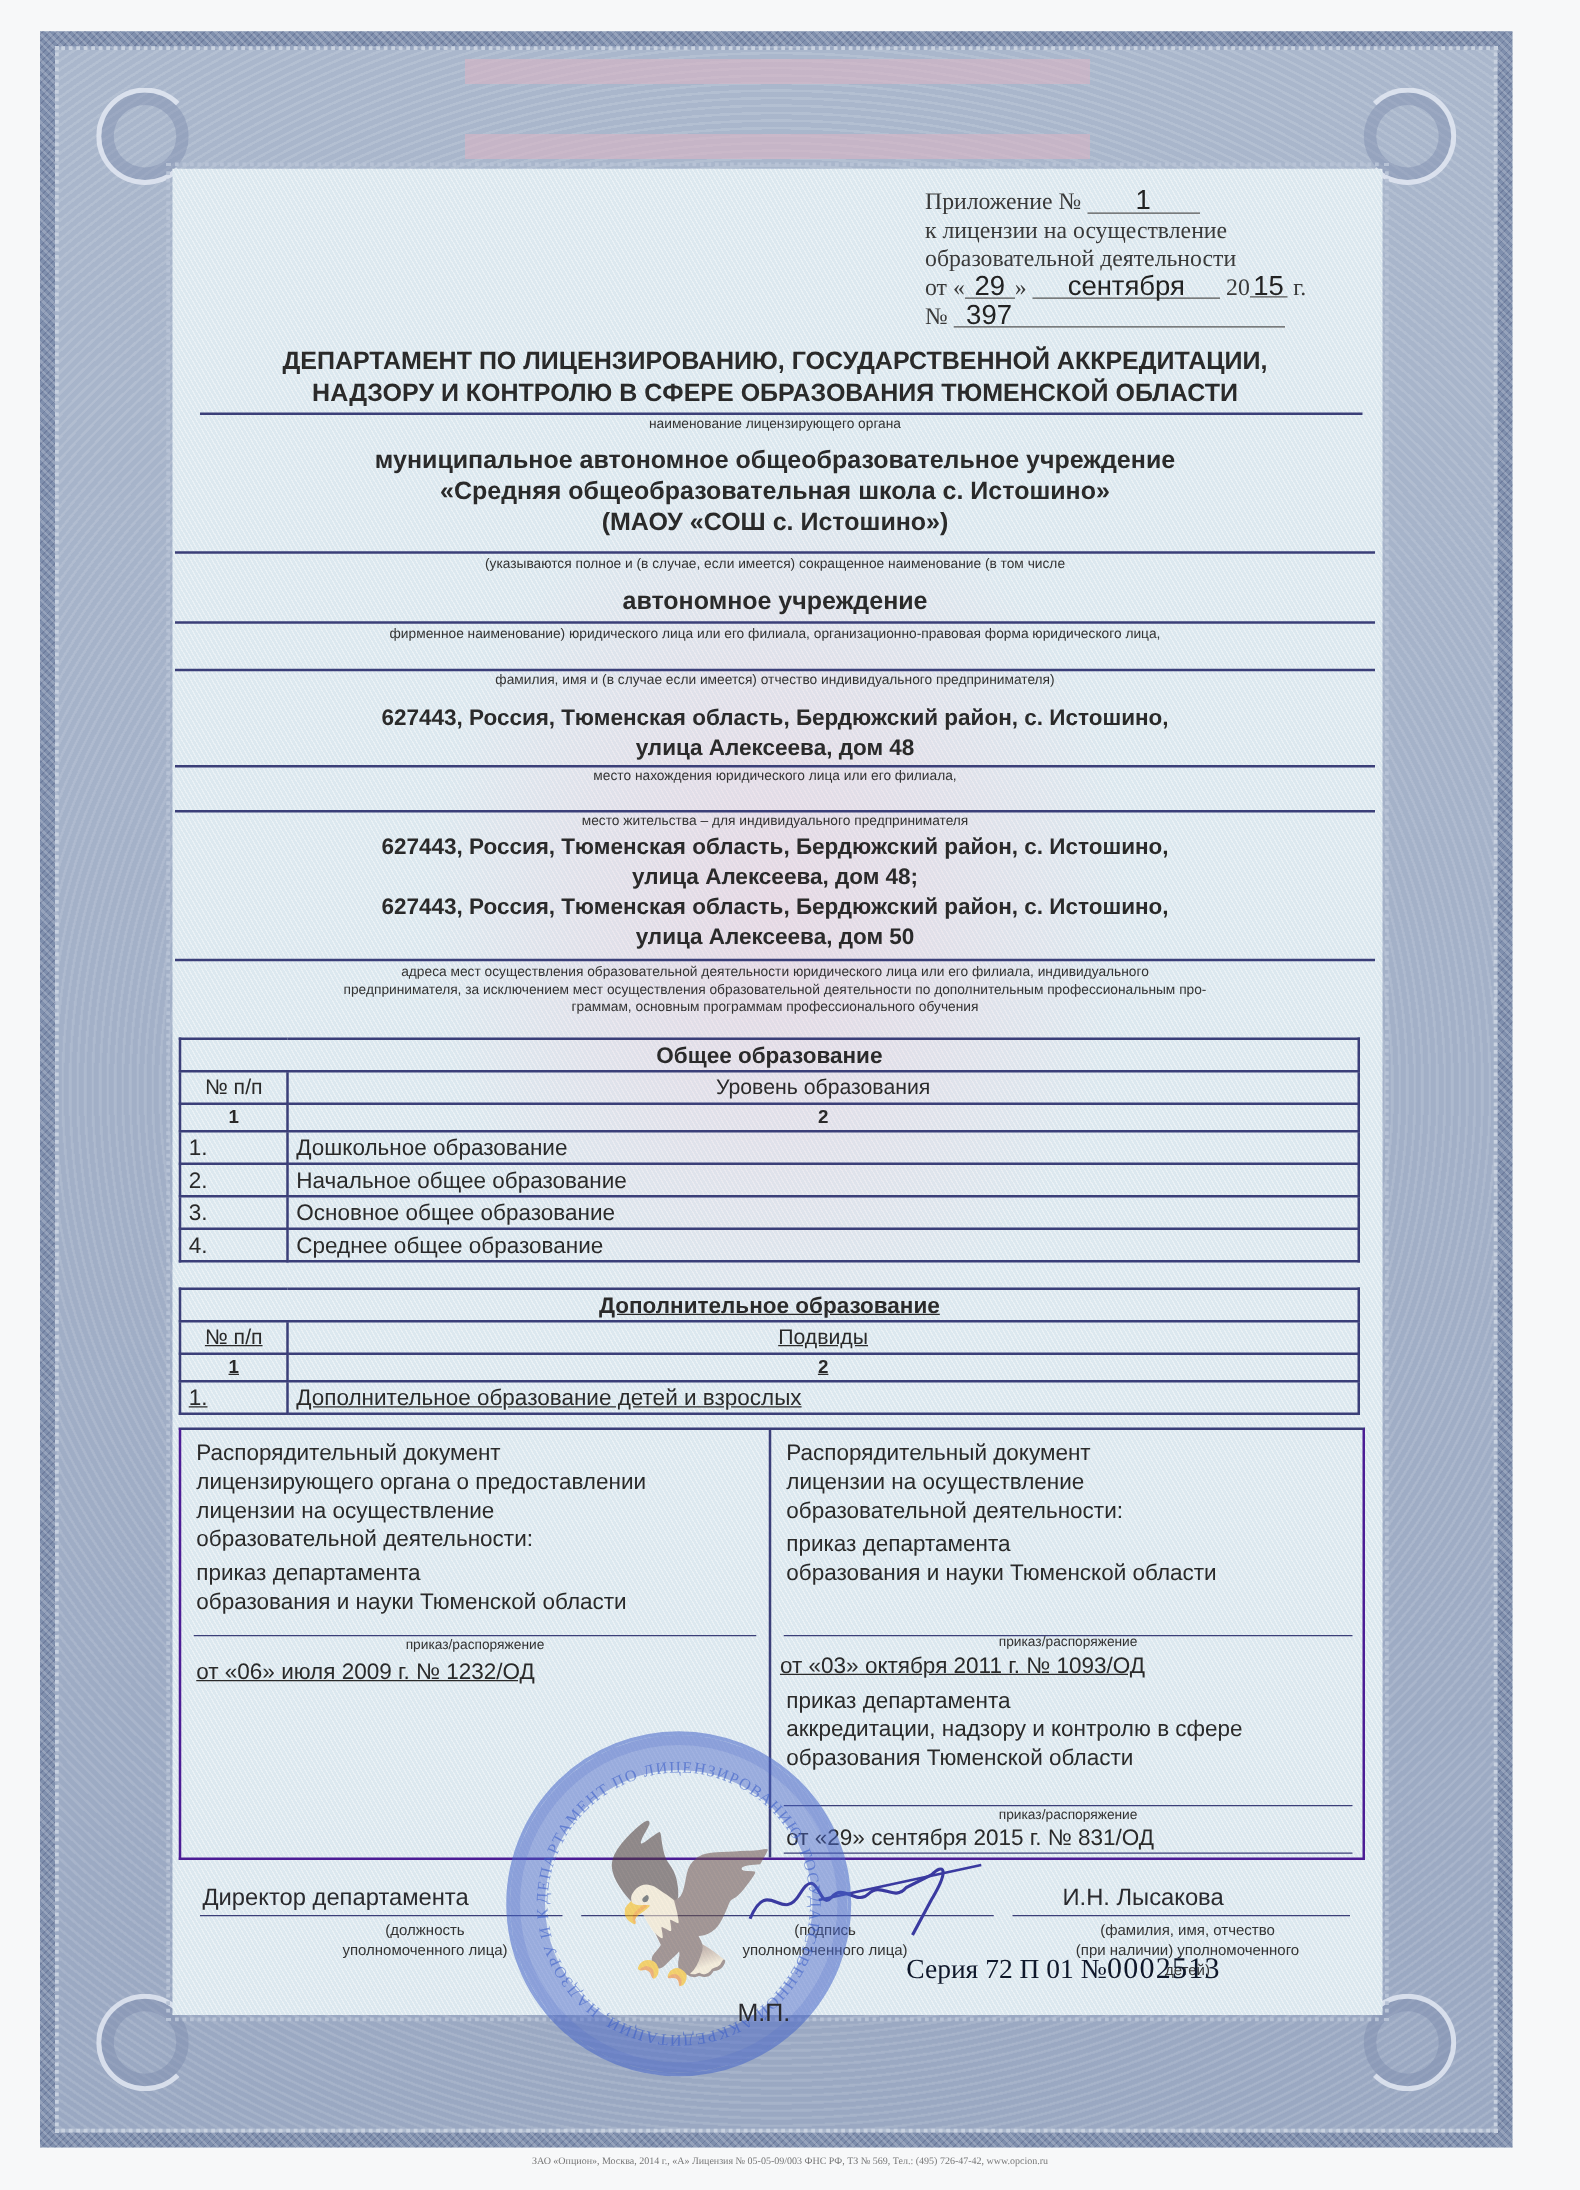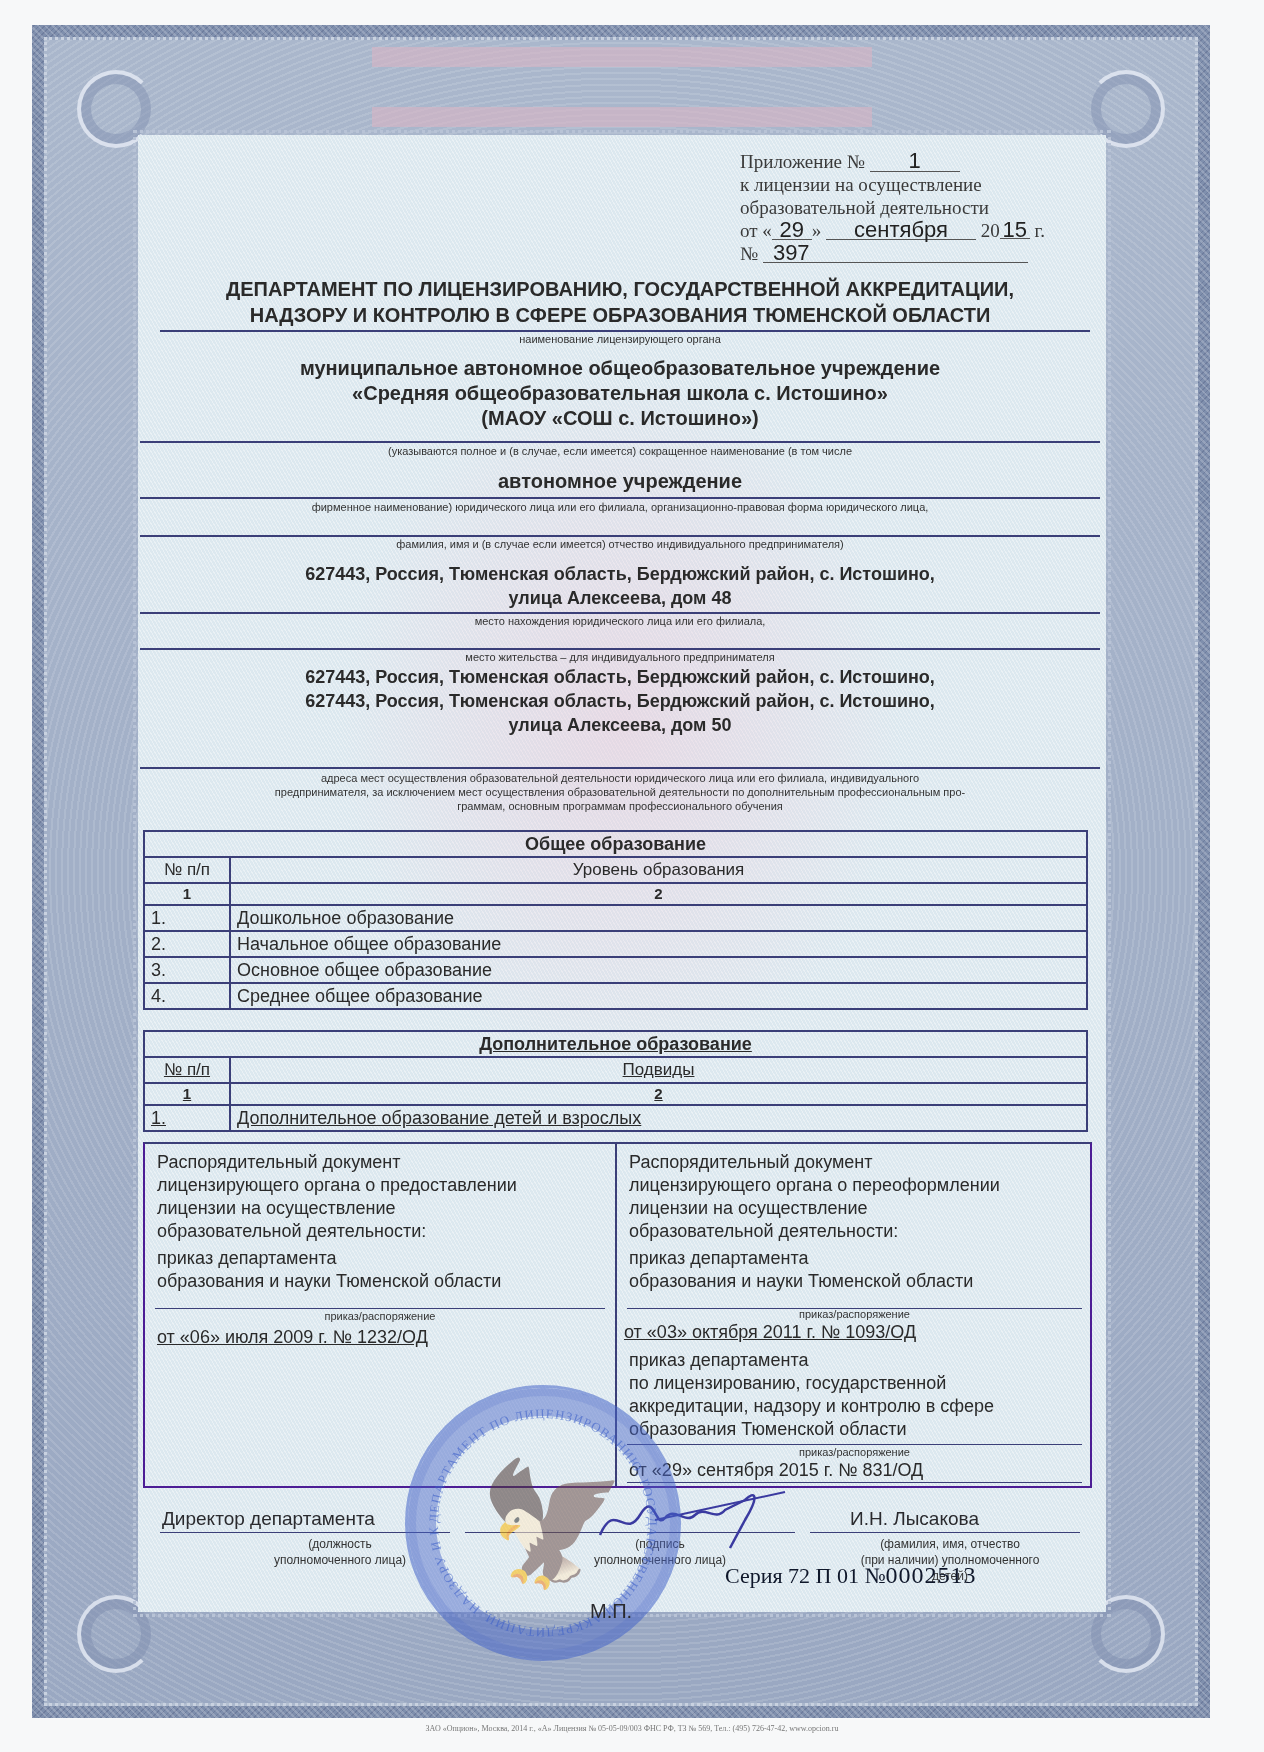--- a/index.html
+++ b/index.html
@@ -141,20 +141,21 @@
   <div>627443, Россия, Тюменская область, Бердюжский район, с. Истошино,</div>
   <div>улица Алексеева, дом 48</div>
 </div>
 <div class="rule" style="left:140px;top:612px;width:960px;"></div>
 <div class="abs cap" style="left:140px;top:615px;width:960px;">место нахождения юридического лица или его филиала,</div>
 <div class="rule" style="left:140px;top:648px;width:960px;"></div>
 <div class="abs cap" style="left:140px;top:651px;width:960px;">место жительства – для индивидуального предпринимателя</div>
 
 <div class="abs center addr" style="left:140px;top:665px;width:960px;">
   <div>627443, Россия, Тюменская область, Бердюжский район, с. Истошино,</div>
+  <div>улица Алексеева, дом 48;</div>
   <div>627443, Россия, Тюменская область, Бердюжский район, с. Истошино,</div>
   <div>улица Алексеева, дом 50</div>
 </div>
 <div class="rule" style="left:140px;top:767px;width:960px;"></div>
 <div class="abs cap" style="left:140px;top:771px;width:960px;line-height:14px;">
   <div>адреса мест осуществления образовательной деятельности юридического лица или его филиала, индивидуального</div>
   <div>предпринимателя, за исключением мест осуществления образовательной деятельности по дополнительным профессиональным про-</div>
   <div>граммам, основным программам профессионального обучения</div>
 </div>
 
@@ -220,32 +221,30 @@
       <div style="margin-top:4px;">приказ департамента</div>
       <div>образования и науки Тюменской области</div>
     </div>
     <div class="rule thin" style="left:10px;top:164px;width:450px;"></div>
     <div class="abs cap" style="left:10px;top:166px;width:450px;">приказ/распоряжение</div>
     <div class="abs txt u" style="left:12px;top:182px;">от «06» июля 2009 г. № 1232/ОД</div>
   </div>
   <div class="col r">
     <div class="abs txt" style="left:12px;top:7px;width:440px;">
       <div>Распорядительный документ</div>
-      <div>лицензирующего органа о переоформлении</div>
       <div>лицензии на осуществление</div>
       <div>образовательной деятельности:</div>
       <div style="margin-top:4px;">приказ департамента</div>
       <div>образования и науки Тюменской области</div>
     </div>
     <div class="rule thin" style="left:10px;top:164px;width:455px;"></div>
     <div class="abs cap" style="left:10px;top:164px;width:455px;">приказ/распоряжение</div>
     <div class="abs txt u" style="left:7px;top:177px;">от «03» октября 2011 г. № 1093/ОД</div>
     <div class="abs txt" style="left:12px;top:205px;width:440px;">
       <div>приказ департамента</div>
-      <div>по лицензированию, государственной</div>
       <div>аккредитации, надзору и контролю в сфере</div>
       <div>образования Тюменской области</div>
     </div>
     <div class="rule thin" style="left:10px;top:300px;width:455px;"></div>
     <div class="abs cap" style="left:10px;top:302px;width:455px;">приказ/распоряжение</div>
     <div class="abs txt" style="left:12px;top:315px;">от «29» сентября 2015 г. №  831/ОД</div>
     <div class="rule thin" style="left:10px;top:338px;width:455px;"></div>
   </div>
 </div>
 

